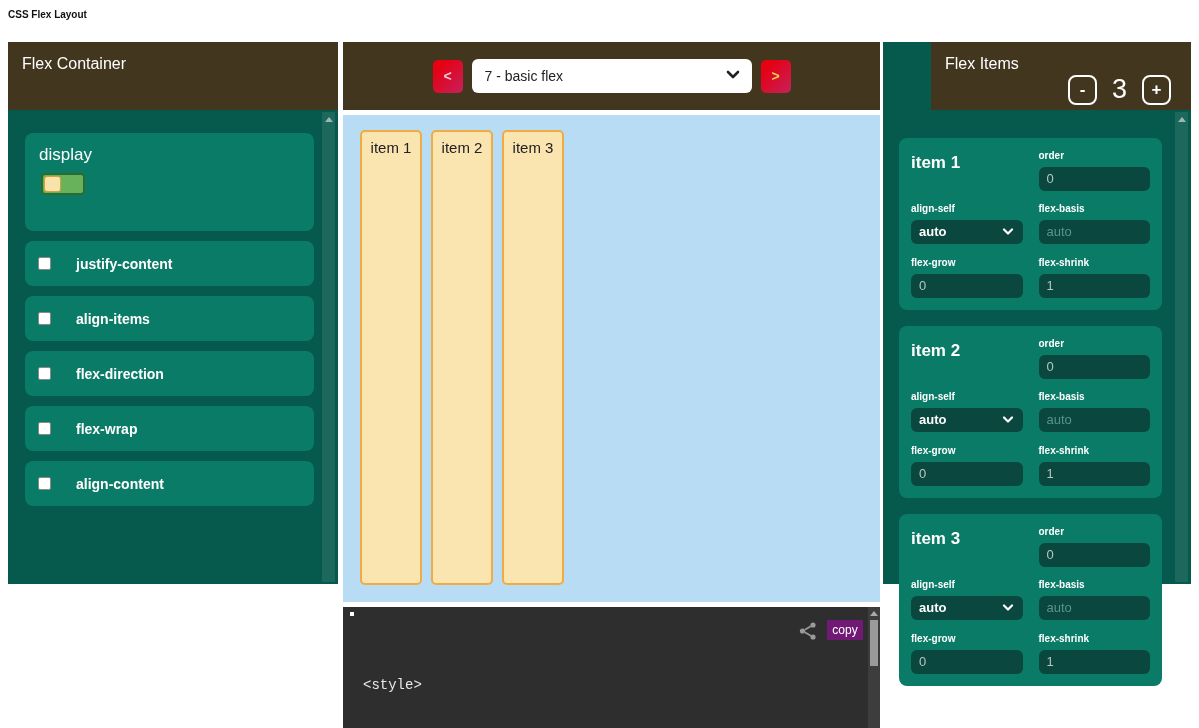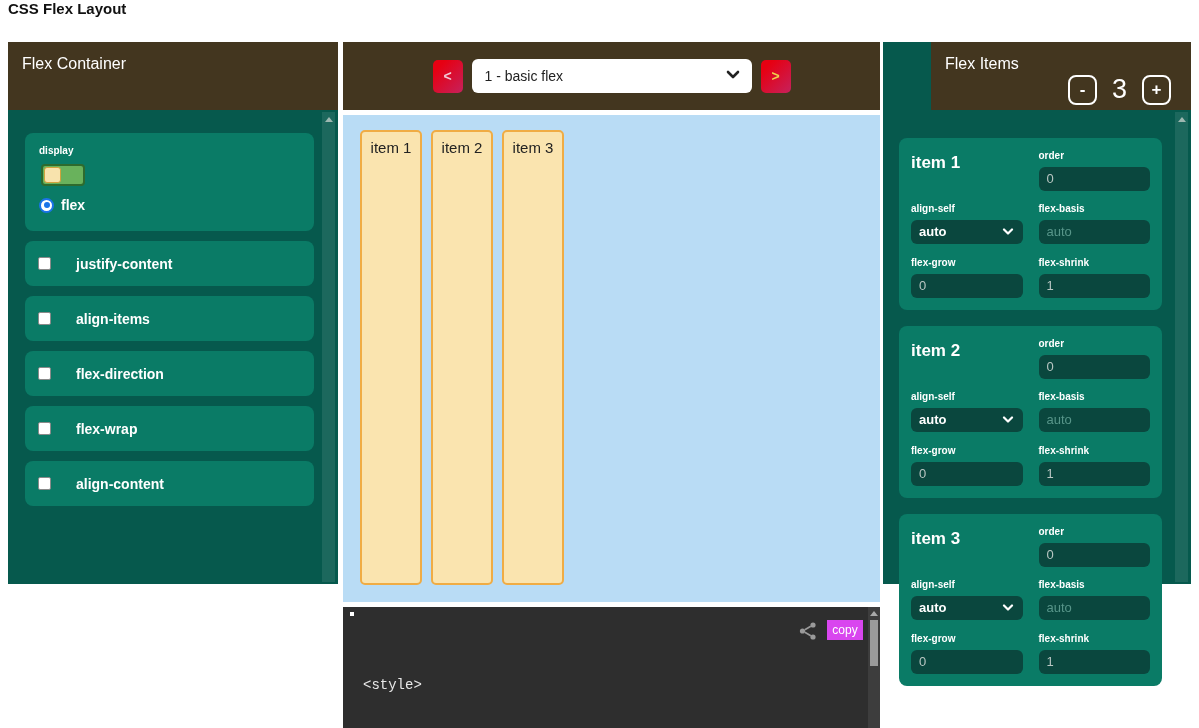--- a/index.html
+++ b/index.html
@@ -1,37 +1,37 @@
 <!DOCTYPE html>
 <html><head>
 <meta charset="utf-8">
 <style>
   * { margin:0; padding:0; box-sizing:border-box; }
   html,body { width:1199px; height:728px; background:#ffffff; overflow:hidden;
               font-family:"Liberation Sans", sans-serif; }
 
-  .app-title { position:absolute; left:8px; top:0; font-size:15px; font-weight:bold; color:#111;text-align:center; }
+  .app-title { position:absolute; left:8px; top:9px; font-size:10px; font-weight:bold; color:#111;text-align:center; }
 
   
   .panel { position:absolute; top:42px; height:542px; background:#06594d; }
   .panel-header { height:68px; background:#43361f; color:#fff; font-size:16px;
                   padding:13px 14px; position:relative; }
   .panel-body { position:absolute; top:68px; left:0; right:0; bottom:0; }
 
   .scroll-track { position:absolute; top:2px; bottom:2px; right:3px; width:13px;
                   background:rgba(255,255,255,0.09); }
   .scroll-up { position:absolute; top:5px; left:3px; width:0; height:0;
                border-left:4px solid transparent; border-right:4px solid transparent;
                border-bottom:5px solid #9db8b1; }
 
   
   .panel-left { left:8px; width:330px; }
   .prop-card { margin:0 24px 10px 17px; width:289px; background:#0a7b66; border-radius:8px; }
   .display-card { height:98px; padding:12px 14px; margin-top:23px; }
-  .display-label { font-size:10px; font-weight:bold; color:#fff; }
+  .display-label { font-size:17px; font-weight:normal; color:#fff; }
   .toggle { position:relative; width:44px; height:22px; margin:8px 0 0 2px;
             background:#69b25c; border:2px solid #2e6b2e; border-radius:4px; }
   .toggle-knob { position:absolute; left:1px; top:1px; width:17px; height:16px;
                  background:#f8e3ad; border:1px solid #cfa23c; border-radius:3px; }
   .radio-row { display:flex; align-items:center; gap:7px; margin-top:11px; }
   .radio { width:15px; height:15px; border-radius:50%; border:2px solid #1a73e8;
            background:#fff; position:relative; }
   .radio::after { content:""; position:absolute; left:2.5px; top:2.5px; width:6px; height:6px;
                   border-radius:50%; background:#1a73e8; }
   .radio-label { font-size:14px; font-weight:bold; color:#fff; }
@@ -61,21 +61,21 @@
                border-radius:5px; text-align:center; padding-top:7px; font-size:15px; color:#222; }
 
   .code-block { position:absolute; top:565px; left:0; width:537px; height:121px;
                 background:#2e2e2e; overflow:hidden; }
   .code-dot { position:absolute; left:7px; top:5px; width:4px; height:4px; background:#fff; }
   .code-lines { position:absolute; left:20px; top:31px; font-family:"Liberation Mono", monospace;
                 font-size:14px; line-height:19px; color:#e8e8e8; white-space:pre; }
   .code-line { min-height:19px; }
   .share-icon { position:absolute; left:455px; top:14px; }
   .copy-btn { position:absolute; left:484px; top:13px; width:36px; height:20px;
-              background:#d946ef; border:none; color:#fff; font-size:12px; cursor:pointer; }
+              background:#701a75; border:none; color:#fff; font-size:12px; cursor:pointer; }
   .code-scroll { position:absolute; right:0; top:0; bottom:0; width:12px; background:#3d3d3d; }
   .code-scroll-up { position:absolute; top:4px; left:2px; width:0; height:0;
                     border-left:4px solid transparent; border-right:4px solid transparent;
                     border-bottom:5px solid #a9a9a9; }
   .code-scroll-thumb { position:absolute; top:13px; left:2px; width:8px; height:46px; background:#9a9a9a; }
 
   
   .panel-right { left:883px; width:308px;padding-left:48px; }
   .count-controls { position:absolute; right:20px; bottom:5px; display:flex;
                     align-items:center; gap:15px; }
@@ -108,24 +108,20 @@
   <div class="panel-body">
     <div class="scroll-track">
       <span class="scroll-up"></span>
     </div>
 
     <div class="prop-card display-card">
       <div class="display-label">display</div>
       <div class="toggle">
         <div class="toggle-knob"></div>
       </div>
-      <div class="radio-row">
-        <span class="radio"></span>
-        <span class="radio-label">flex</span>
-      </div>
     </div>
 
     <div class="prop-card check-card">
       <span class="checkbox"></span>
       <span class="check-label">justify-content</span>
     </div>
     <div class="prop-card check-card">
       <span class="checkbox"></span>
       <span class="check-label">align-items</span>
     </div>
@@ -141,21 +137,21 @@
       <span class="checkbox"></span>
       <span class="check-label">align-content</span>
     </div>
   </div>
 </div>
 
 <div class="panel-mid">
   <div class="mid-header">
     <button class="nav-btn nav-prev">&lt;</button>
     <div class="example-select">
-      <span>1 - basic flex</span>
+      <span>7 - basic flex</span>
       <svg class="select-chevron" width="14" height="10" viewBox="0 0 14 10">
         <polyline points="2,2 7,7 12,2" fill="none" stroke="#222" stroke-width="2.6" stroke-linecap="round" stroke-linejoin="round"></polyline>
       </svg>
     </div>
     <button class="nav-btn nav-next">&gt;</button>
   </div>
 
   <div class="demo-area">
     <div class="demo-item">item 1</div>
     <div class="demo-item">item 2</div>

